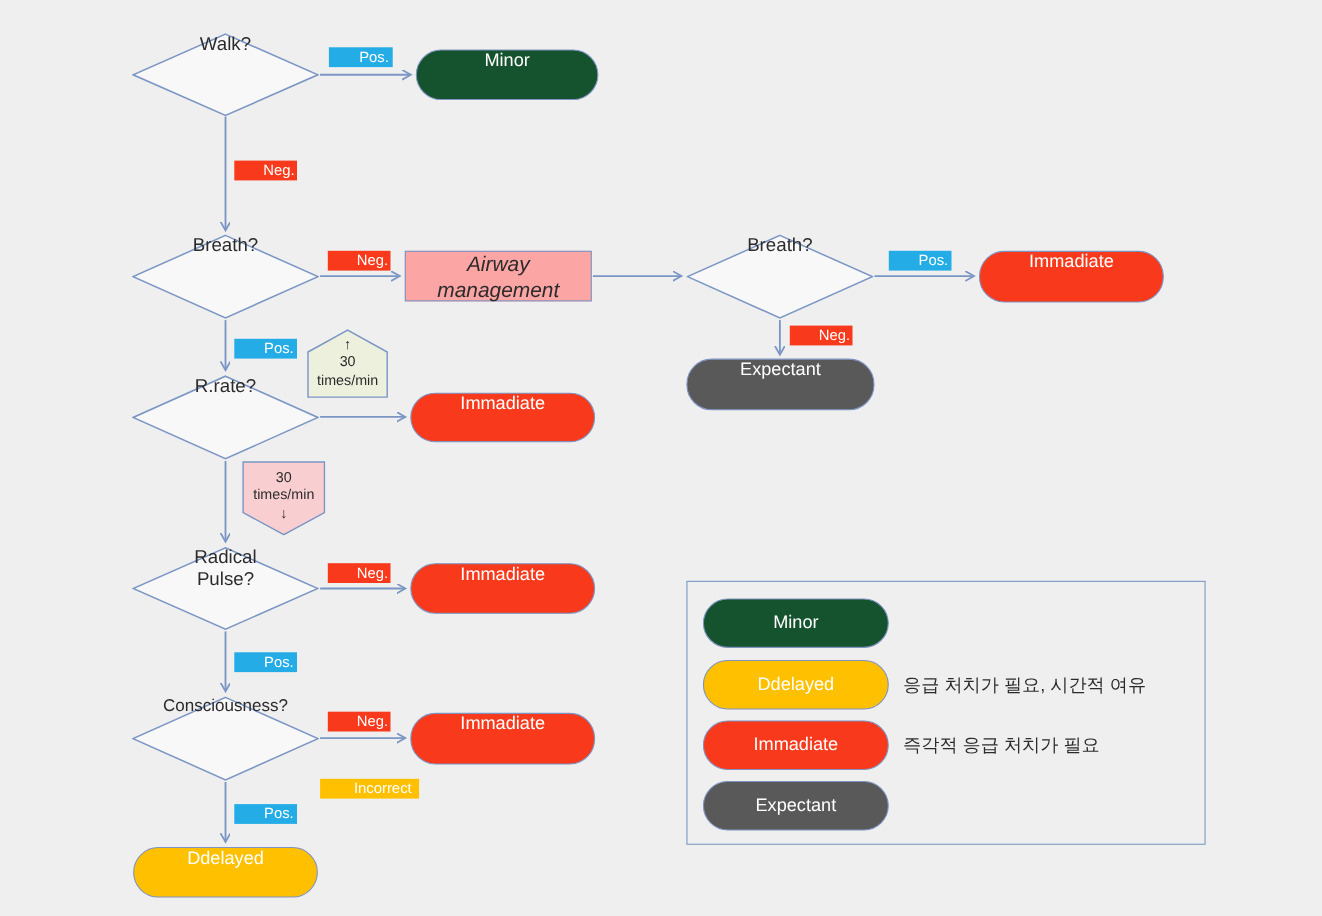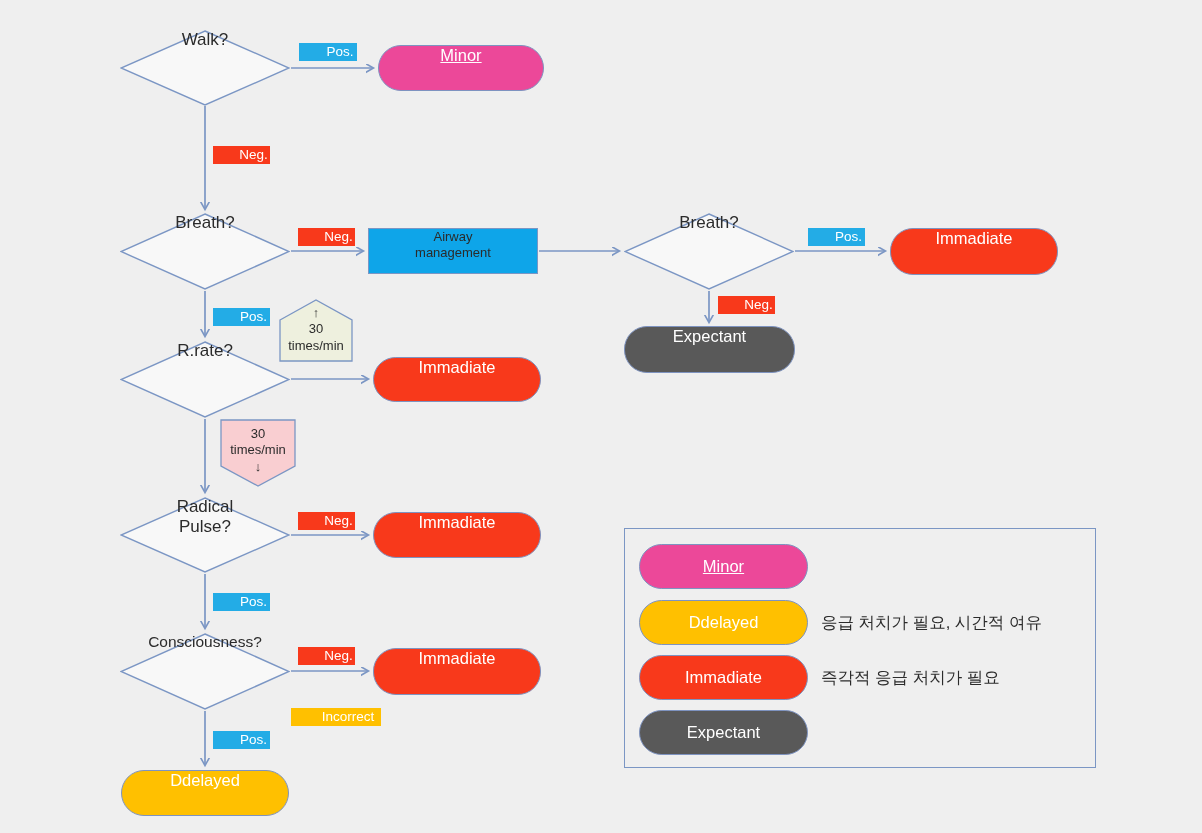--- a/index.html
+++ b/index.html
@@ -21,32 +21,33 @@
   .diamond .node-label { position: relative; z-index: 1; color: #2B2B2B; font-size: 17px; line-height: 1.15; }
   .diamond .small-label { font-size: 15.5px; }
 
   
   .pill {
     border-radius: 23px;
     border: 1.6px solid #7E93C0;
     color: #FFFFFF;
     font-size: 16.5px;
   }
-  .pill-green  { background: #ec4899; text-decoration: underline; }
+  .pill-green  { background: #14532d; }
   .pill-red    { background: #F8391B; }
   .pill-gold   { background: #FFC000; }
   .pill-gray   { background: #595959; }
 
   
   .process {
-    background: #0ea5e9;
+    background: #fca5a5;
     border: 1.4px solid #7B96C4;
     color: #2B2B2B;
-    font-size: 13px;
+    font-size: 19px;
     line-height: 1.25;
+    font-style: italic;
   }
 
   
   .edge-label {
     position: absolute; z-index: 3;
     height: 18px; line-height: 18px;
     text-align: center; color: #FFFFFF; font-size: 13.5px; padding-left: 24px;
   }
   .lbl-blue { background: #23ACE6; }
   .lbl-red  { background: #F8391B; }

